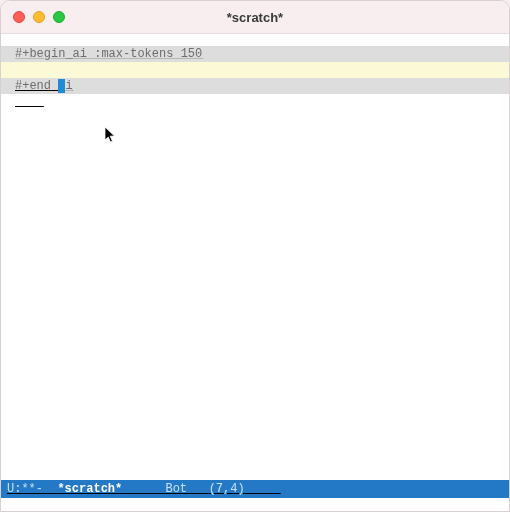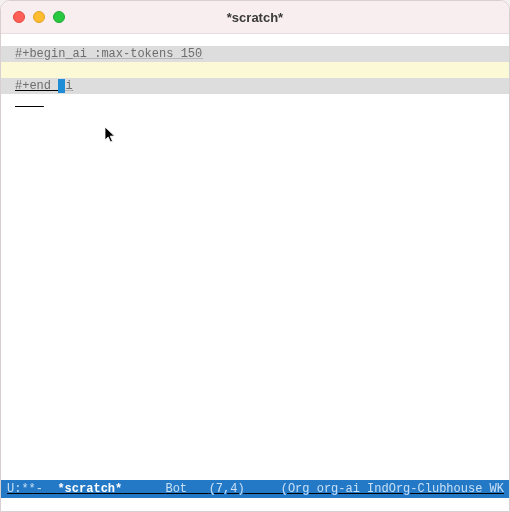--- a/index.html
+++ b/index.html
@@ -134,17 +134,17 @@
       <span class="cursor-block"></span><span></span>
     </div>
     <div class="line block-delim-row">#+end_ai</div>
 
     <svg class="mouse-cursor" viewBox="0 0 14 18">
       <path d="M1 1 L1 14 L4.2 11 L6.5 16 L8.5 15.2 L6.2 10.2 L10.5 10 Z" fill="#000" stroke="#fff" stroke-width="0.8"></path>
     </svg>
   </div>
 
   <div class="modeline">
-    <span class="ml-seg">U:**-</span><span class="ml-seg">  </span><span class="ml-buffer">*scratch*</span><span class="ml-seg">      </span><span class="ml-seg">Bot</span><span class="ml-seg">   </span><span class="ml-seg">(7,4)</span><span class="ml-seg">     </span><span class="ml-seg">(Org org-ai IndOrg-Clubhouse WK</span>
+    <span class="ml-seg">U:**-</span><span class="ml-seg">  </span><span class="ml-buffer">*scratch*</span><span class="ml-seg">      </span><span class="ml-seg">Bot</span><span class="ml-seg">   </span><span class="ml-seg">(7,4)</span><span class="ml-seg">     </span>
   </div>
 
   <div class="minibuffer"></div>
 </div>
 
 </body></html>

